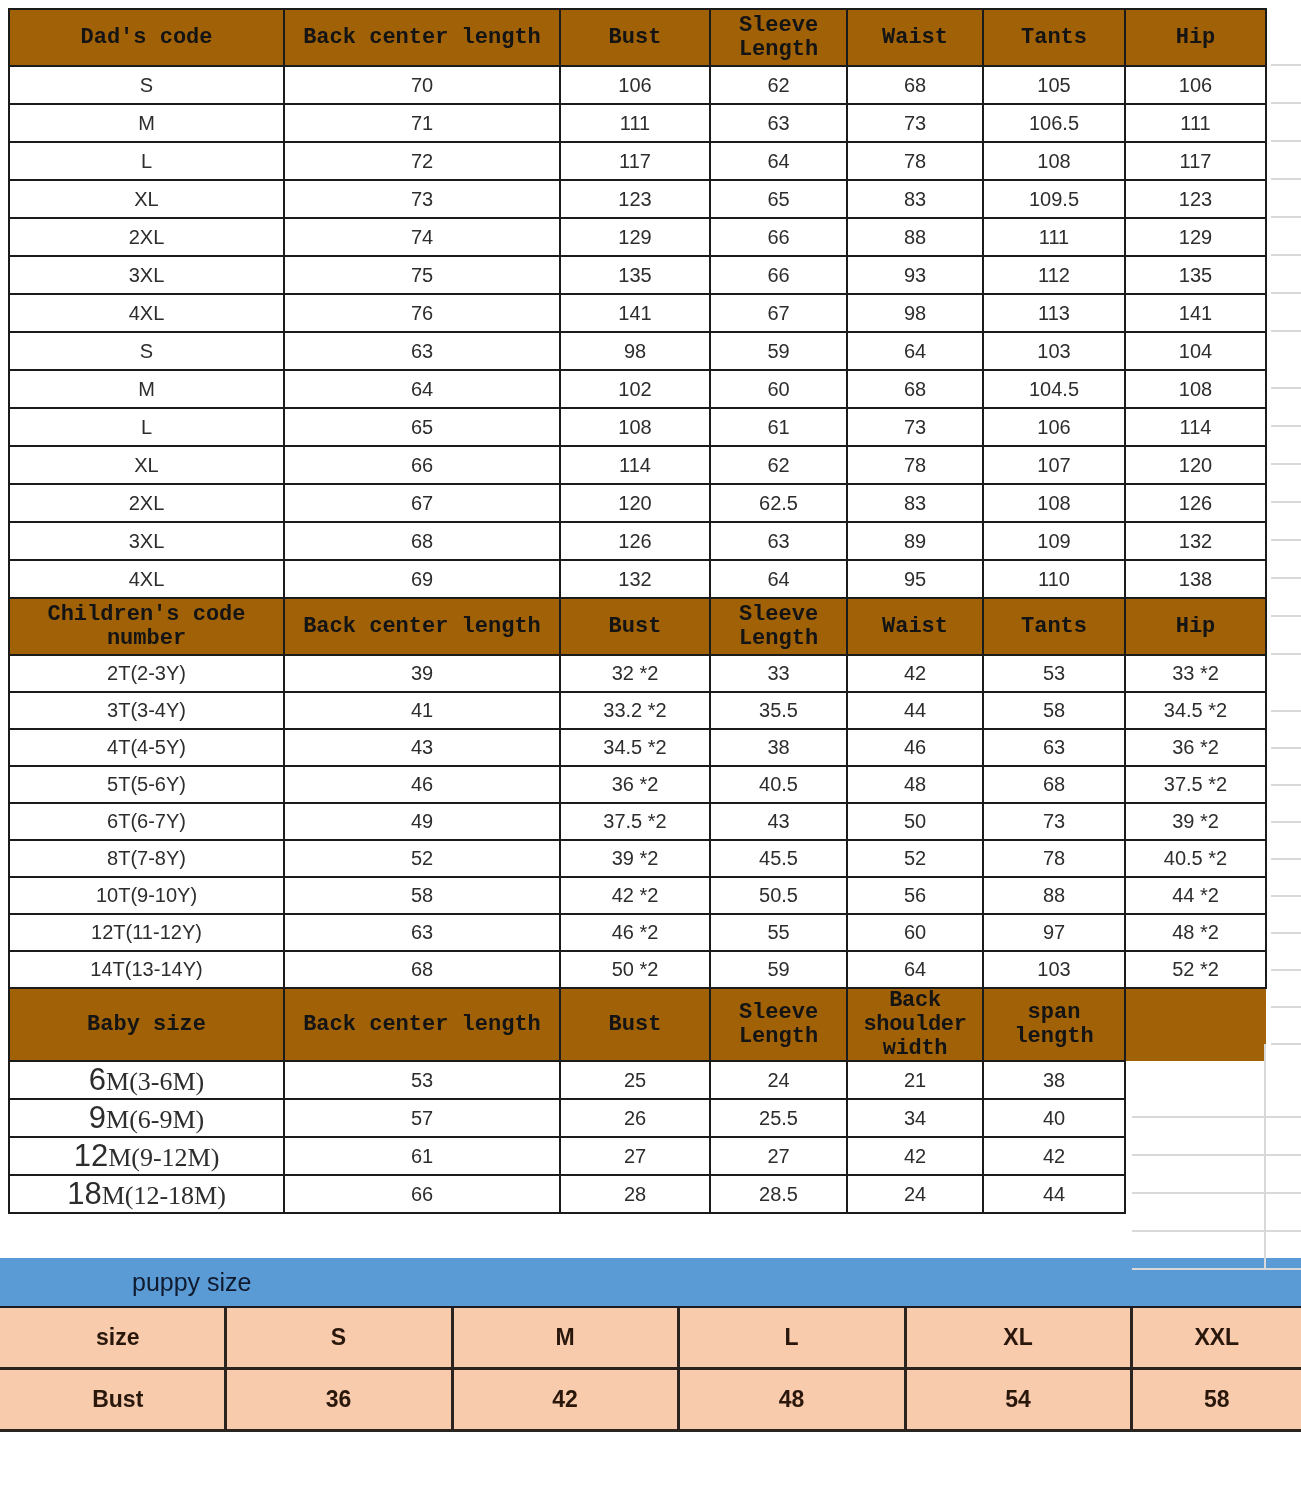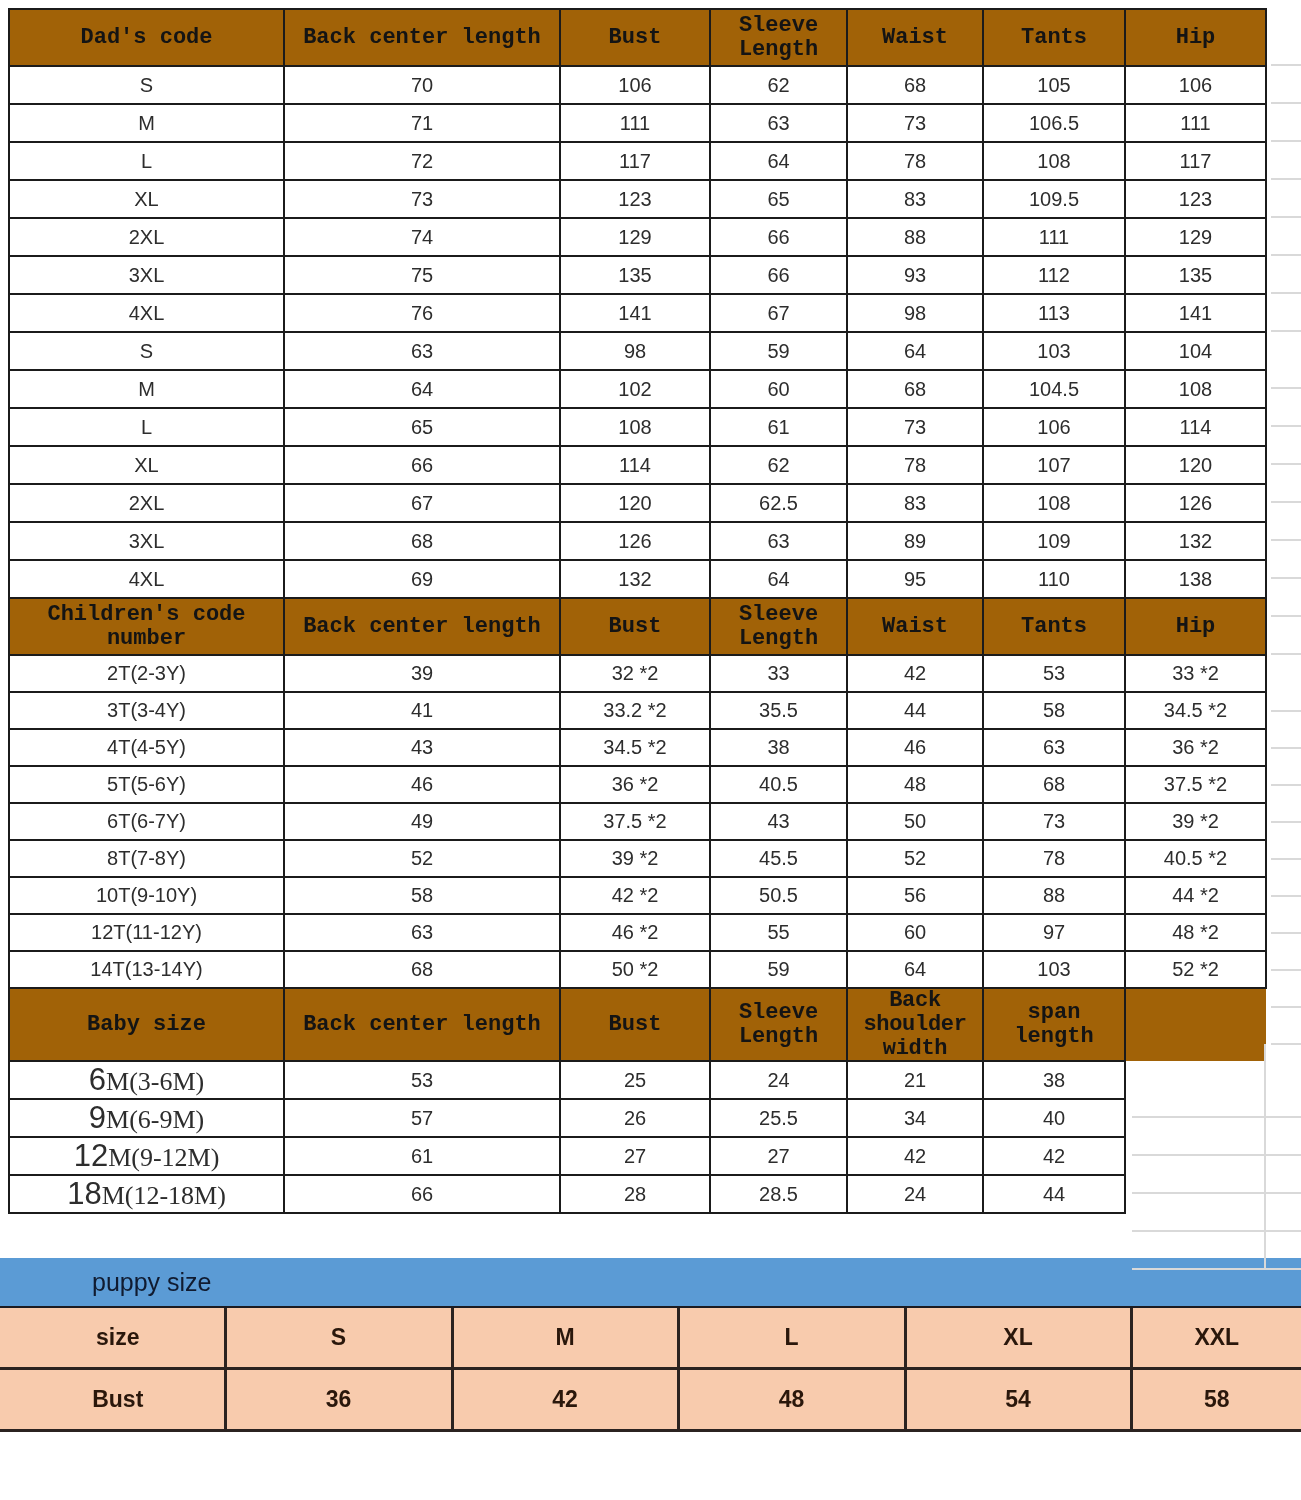--- a/index.html
+++ b/index.html
@@ -19,21 +19,21 @@
   td.navy{color:#20395f;}
   td.red{color:#ec3030;border-radius:12px;}
   td.blk{color:#2d2d2d;}
   td.babylabel{text-align:left;padding-left:2px;white-space:nowrap;}
   td.babylabel .big{font-size:31px;}
   td.babylabel .rest{font-size:26px;font-family:Liberation Serif, serif;}
   .gl{position:absolute;background:#d9d9d9;}
   .puppy-wrap{position:absolute;left:0;top:1258px;width:1301px;}
   .bar{height:50px;background:#5b9bd5;border-bottom:2px solid #1c1c22;display:flex;
        align-items:center;padding-left:92px;box-sizing:border-box;}
-  .bar .title{font-size:25px;color:#101b30;}
+  .bar .title{font-size:25px;color:#101b30;margin-left:40px;}
   table.pp{border-collapse:collapse;table-layout:fixed;width:1301px;background:#f8cbad;}
   table.pp td{border:3px solid #2b2320;text-align:center;vertical-align:middle;
      font-size:23px;font-weight:700;color:#2a170b;height:59px;padding:0;}
   table.pp td:first-child{border-left:none;padding-left:12px;}
   table.pp td:last-child{border-right:none;}
   table.pp tr:first-child td{border-top:none;}
 </style>
 </head>
 <body>
 

